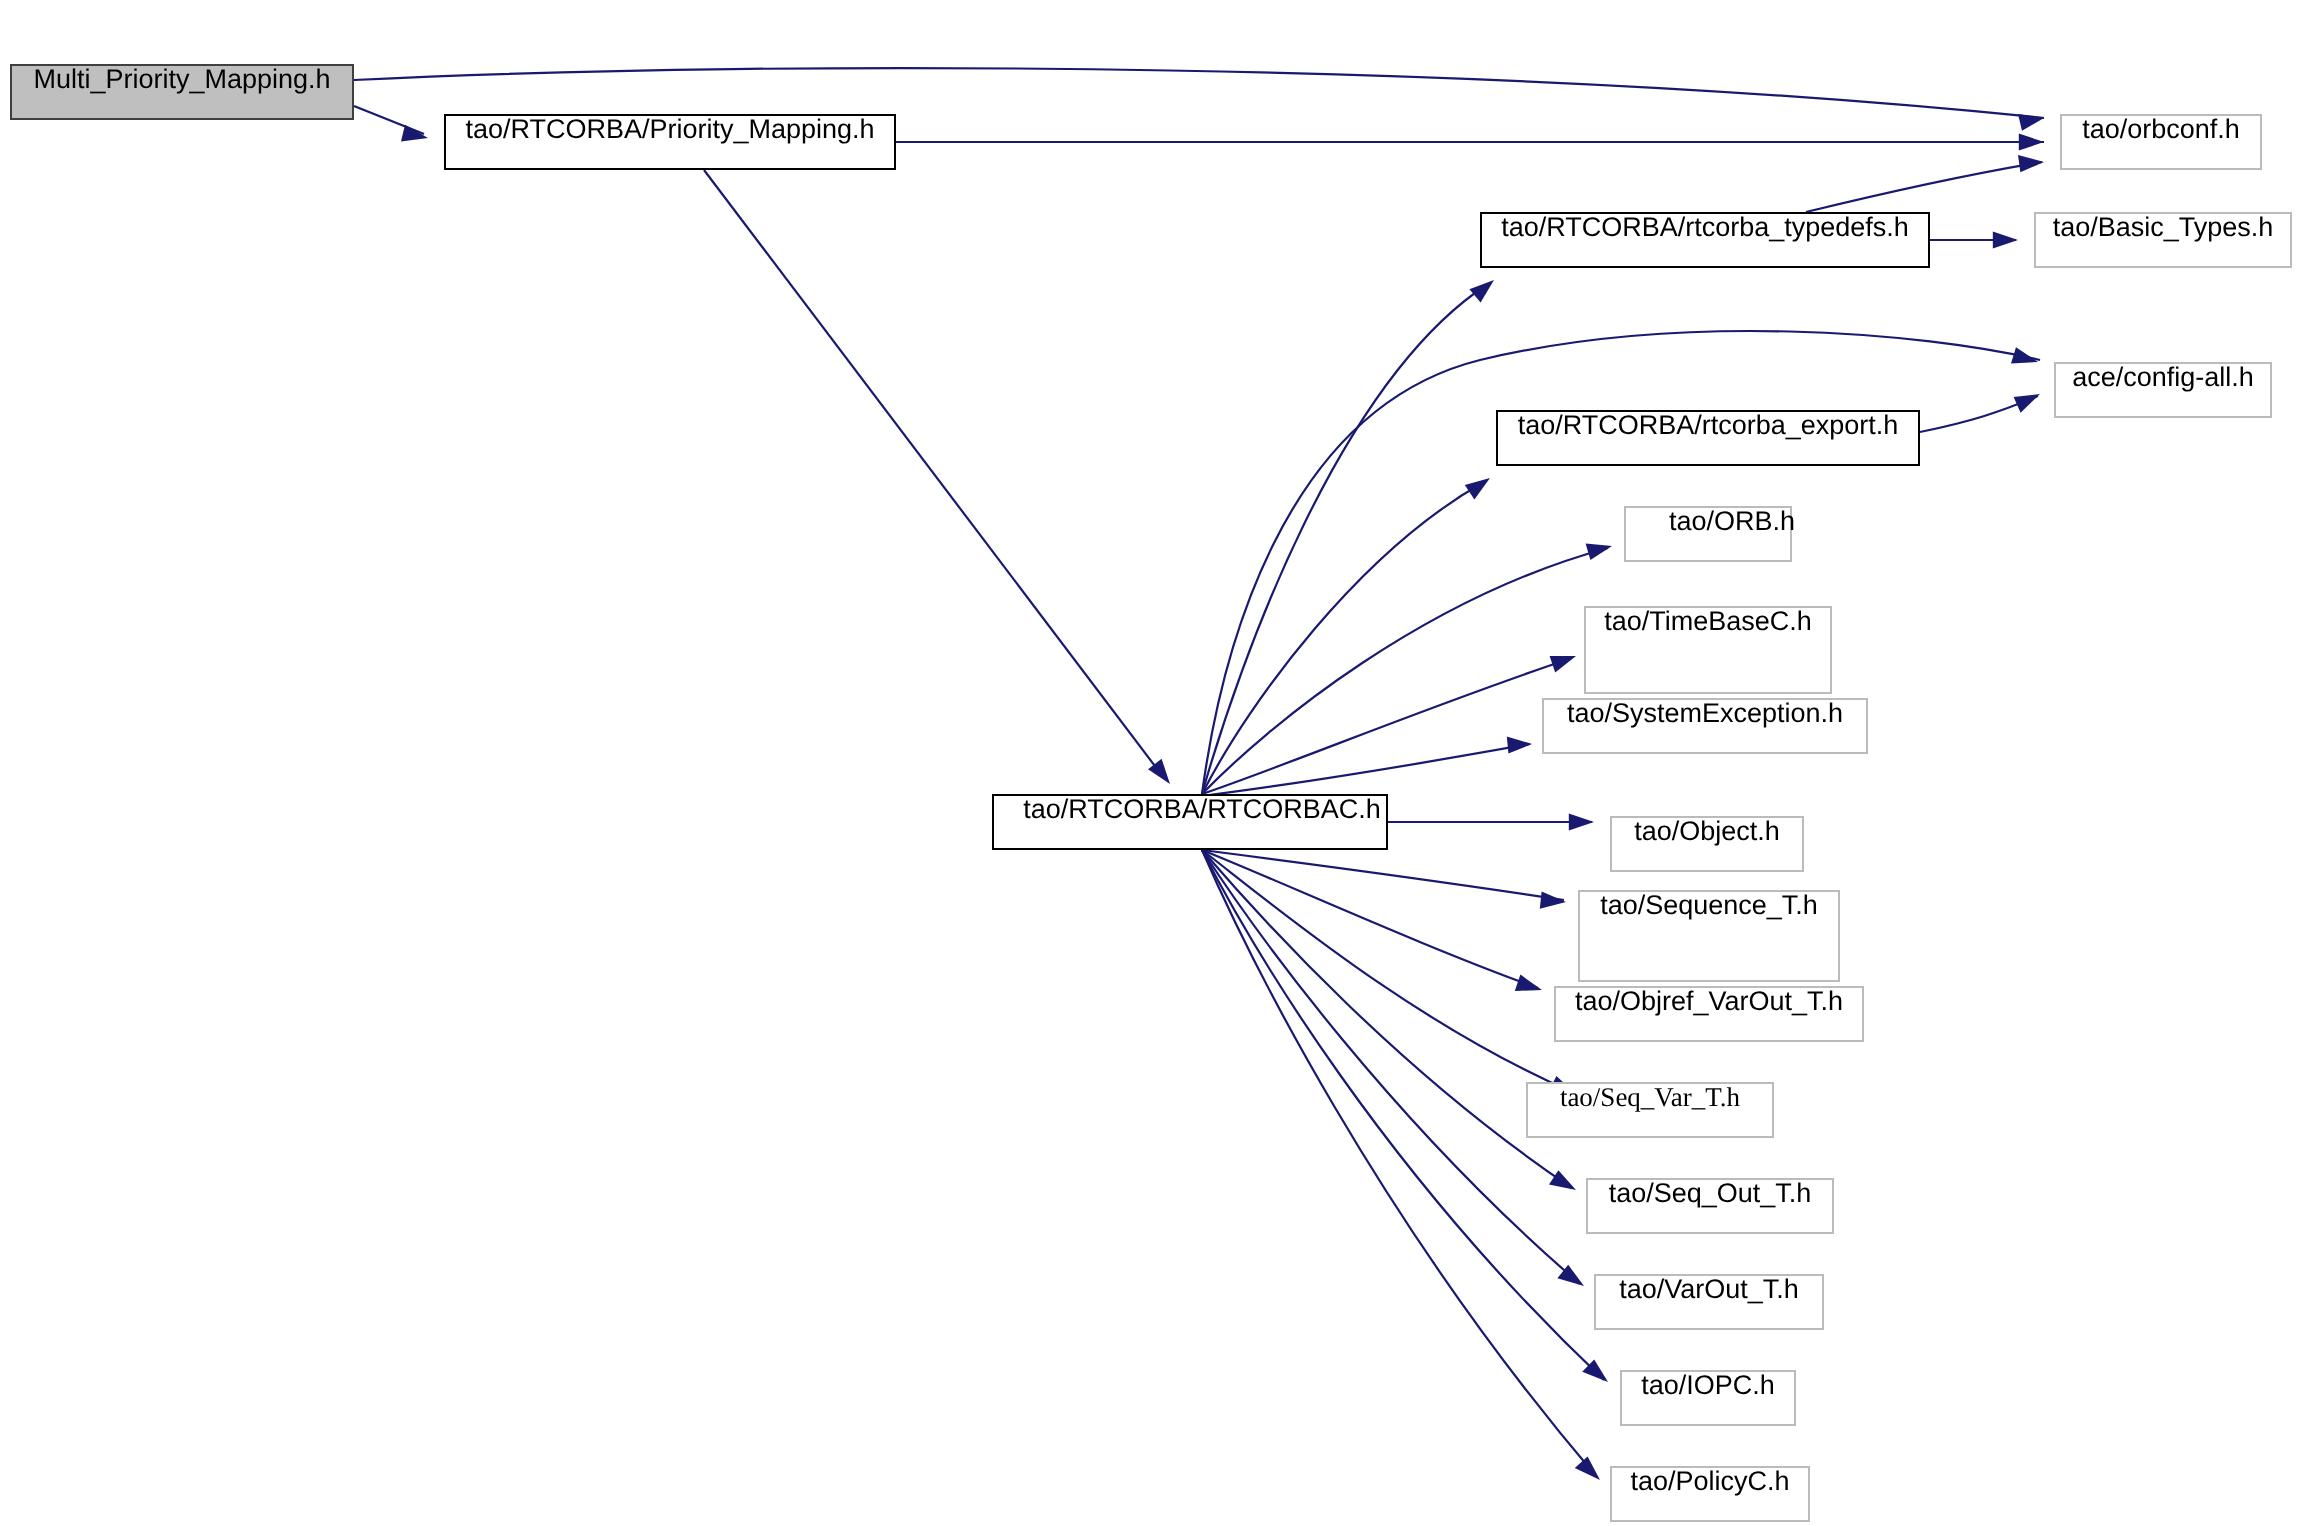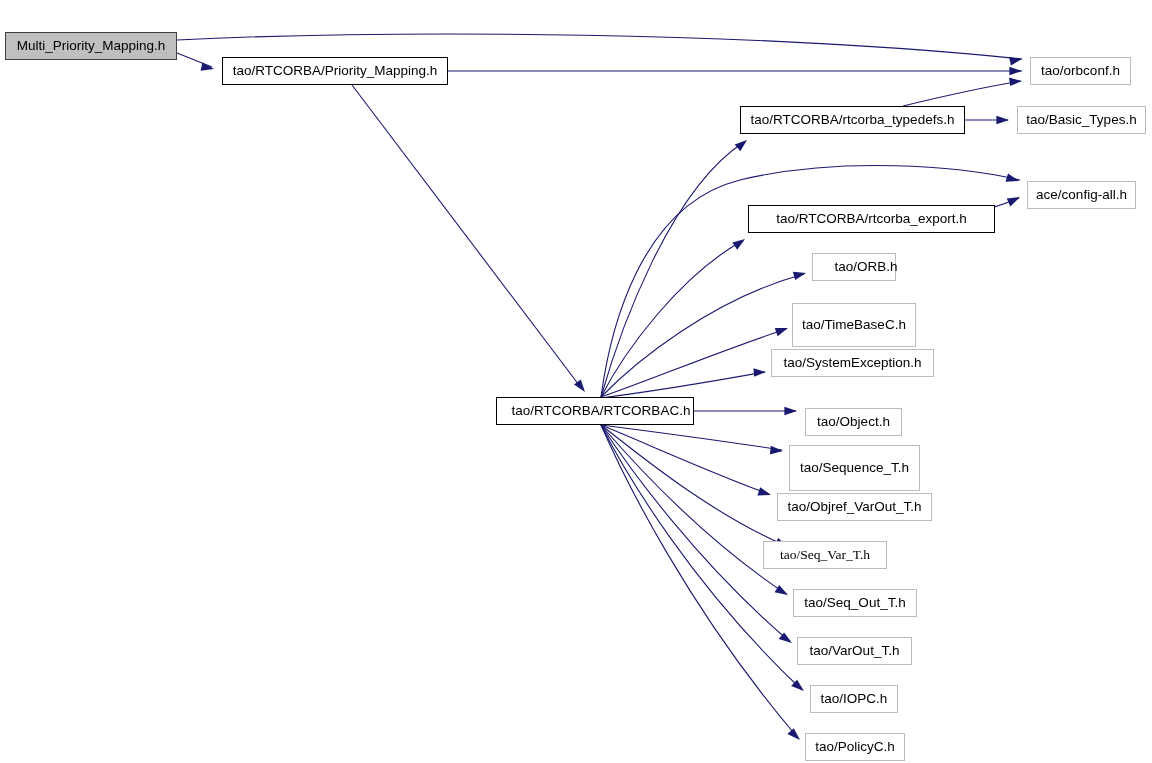--- a/index.html
+++ b/index.html
@@ -20,21 +20,21 @@
     position: absolute;
     left: 0;
     top: 0;
     width: 1152px;
     height: 763px;
   }
   .node {
     position: absolute;
     box-sizing: border-box;
     display: flex;
-    align-items: center;
+    align-items: flex-start;
     justify-content: center;
     font-size: 13.5px;
     line-height: 1;
     color: #000000;
     white-space: nowrap;
     background: #ffffff;
     border: 1px solid #bbbbbb;
     z-index: 5;
   }
   .node.root {
@@ -158,21 +158,21 @@
       </div>
       <div class="node strong" style="left: 740px; top: 106px; width: 225px; height: 28px;">
         <span>tao/RTCORBA/rtcorba_typedefs.h</span>
       </div>
       <div class="node" style="left: 1017px; top: 106px; width: 129px; height: 28px;">
         <span>tao/Basic_Types.h</span>
       </div>
       <div class="node" style="left: 1027px; top: 181px; width: 109px; height: 28px;">
         <span>ace/config-all.h</span>
       </div>
-      <div class="node strong" style="left: 748px; top: 205px; width: 247px; height: 28px;">
+      <div class="node strong" style="left: 748px; top: 205px; width: 212px; height: 28px;">
         <span>tao/RTCORBA/rtcorba_export.h</span>
       </div>
       <div class="node" style="left: 812px; top: 253px; width: 84px; height: 28px; padding-left: 24px;">
         <span>tao/ORB.h</span>
       </div>
       <div class="node" style="left: 792px; top: 303px; width: 124px; height: 44px;">
         <span>tao/TimeBaseC.h</span>
       </div>
       <div class="node" style="left: 771px; top: 349px; width: 163px; height: 28px;">
         <span>tao/SystemException.h</span>

